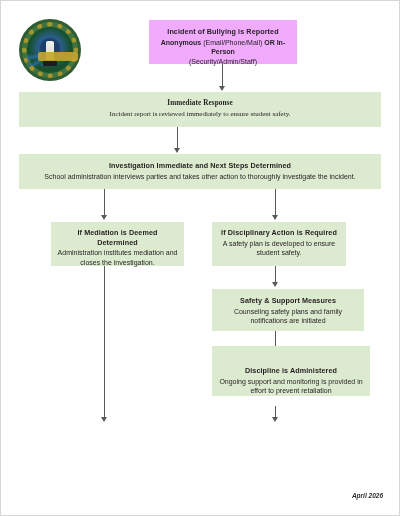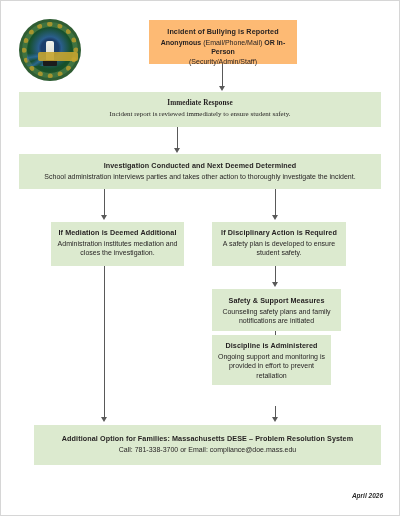--- a/index.html
+++ b/index.html
@@ -107,42 +107,42 @@
 
   
   .box {
     position: absolute;
     box-sizing: border-box;
     padding: 5px 6px;
     text-align: center;
     line-height: 1.35;
   }
   .box.green { background: #dceacf; }
-  .box.yellow { background: #fdba74; }
+  .box.yellow { background: #f0abfc; }
   .box .hd {
     font-weight: bold;
     font-size: 7.2px;
     letter-spacing: .1px;
     display: block;
     margin-bottom: 1px;
   }
   .box .bd {
     font-size: 7px;
     display: block;
   }
   .box .bd .b { font-weight: bold; }
 
   
   #box-report      { left: 148px; top: 19px;  width: 148px; height: 44px; padding-top: 7px; }
   #box-immediate   { left: 18px;  top: 91px;  width: 362px; height: 35px; padding-top: 7px; font-family: Liberation Serif, serif; }
   #box-investigate { left: 18px;  top: 153px; width: 362px; height: 35px; padding-top: 7px; }
   #box-mediation   { left: 50px;  top: 221px; width: 133px; height: 44px; padding-top: 6px; }
   #box-discipline-req { left: 211px; top: 221px; width: 134px; height: 44px; padding-top: 6px; text-align: center; }
-  #box-safety      { left: 211px; top: 288px; width: 129px; height: 42px; padding-top: 7px; }
-  #box-discipline-adm { left: 211px; top: 334px; width: 119px; height: 50px; padding-top: 6px; }
+  #box-safety      { left: 211px; top: 288px; width: 152px; height: 42px; padding-top: 7px; }
+  #box-discipline-adm { left: 211px; top: 345px; width: 158px; height: 50px; padding-top: 20px; }
   #box-dese        { left: 33px;  top: 424px; width: 347px; height: 40px; padding-top: 9px; }
 
   
   .conn {
     position: absolute;
     width: 1px;
     background: #595959;
   }
   .arrowhead {
     position: absolute;
@@ -187,32 +187,32 @@
 
   <div class="box green" id="box-immediate">
     <span class="hd">Immediate Response</span>
     <span class="bd">Incident report is reviewed immediately to ensure student safety.</span>
   </div>
 
   <div class="conn" style="left:176px; top:126px; height:22px;"></div>
   <div class="arrowhead" style="left:173px; top:147px;"></div>
 
   <div class="box green" id="box-investigate">
-    <span class="hd">Investigation Conducted and Next Deemed Determined</span>
+    <span class="hd">Investigation Immediate and Next Steps Determined</span>
     <span class="bd">School administration interviews parties and takes other action to thoroughly investigate the incident.</span>
   </div>
 
   <div class="conn" style="left:103px; top:188px; height:27px;"></div>
   <div class="arrowhead" style="left:100px; top:214px;"></div>
 
   <div class="conn" style="left:274px; top:188px; height:27px;"></div>
   <div class="arrowhead" style="left:271px; top:214px;"></div>
 
   <div class="box green" id="box-mediation">
-    <span class="hd">If Mediation is Deemed Additional</span>
+    <span class="hd">If Mediation is Deemed Determined</span>
     <span class="bd">Administration institutes mediation and closes the investigation.</span>
   </div>
 
   <div class="box green" id="box-discipline-req">
     <span class="hd">If Disciplinary Action is Required</span>
     <span class="bd">A safety plan is developed to ensure student safety.</span>
   </div>
 
   <div class="conn" style="left:103px; top:265px; height:152px;"></div>
   <div class="arrowhead" style="left:100px; top:416px;"></div>
@@ -229,20 +229,16 @@
   <div class="arrowhead" style="left:271px; top:348px;"></div>
 
   <div class="box green" id="box-discipline-adm">
     <span class="hd">Discipline is Administered</span>
     <span class="bd">Ongoing support and monitoring is provided in effort to prevent retaliation</span>
   </div>
 
   <div class="conn" style="left:274px; top:405px; height:12px;"></div>
   <div class="arrowhead" style="left:271px; top:416px;"></div>
 
-  <div class="box green" id="box-dese">
-    <span class="hd">Additional Option for Families: Massachusetts DESE – Problem Resolution System</span>
-    <span class="bd">Call: 781-338-3700 or Email: compliance@doe.mass.edu</span>
-  </div>
 
   <div id="footer-date">April 2026</div>
 
 </div>
 
 </body></html>

